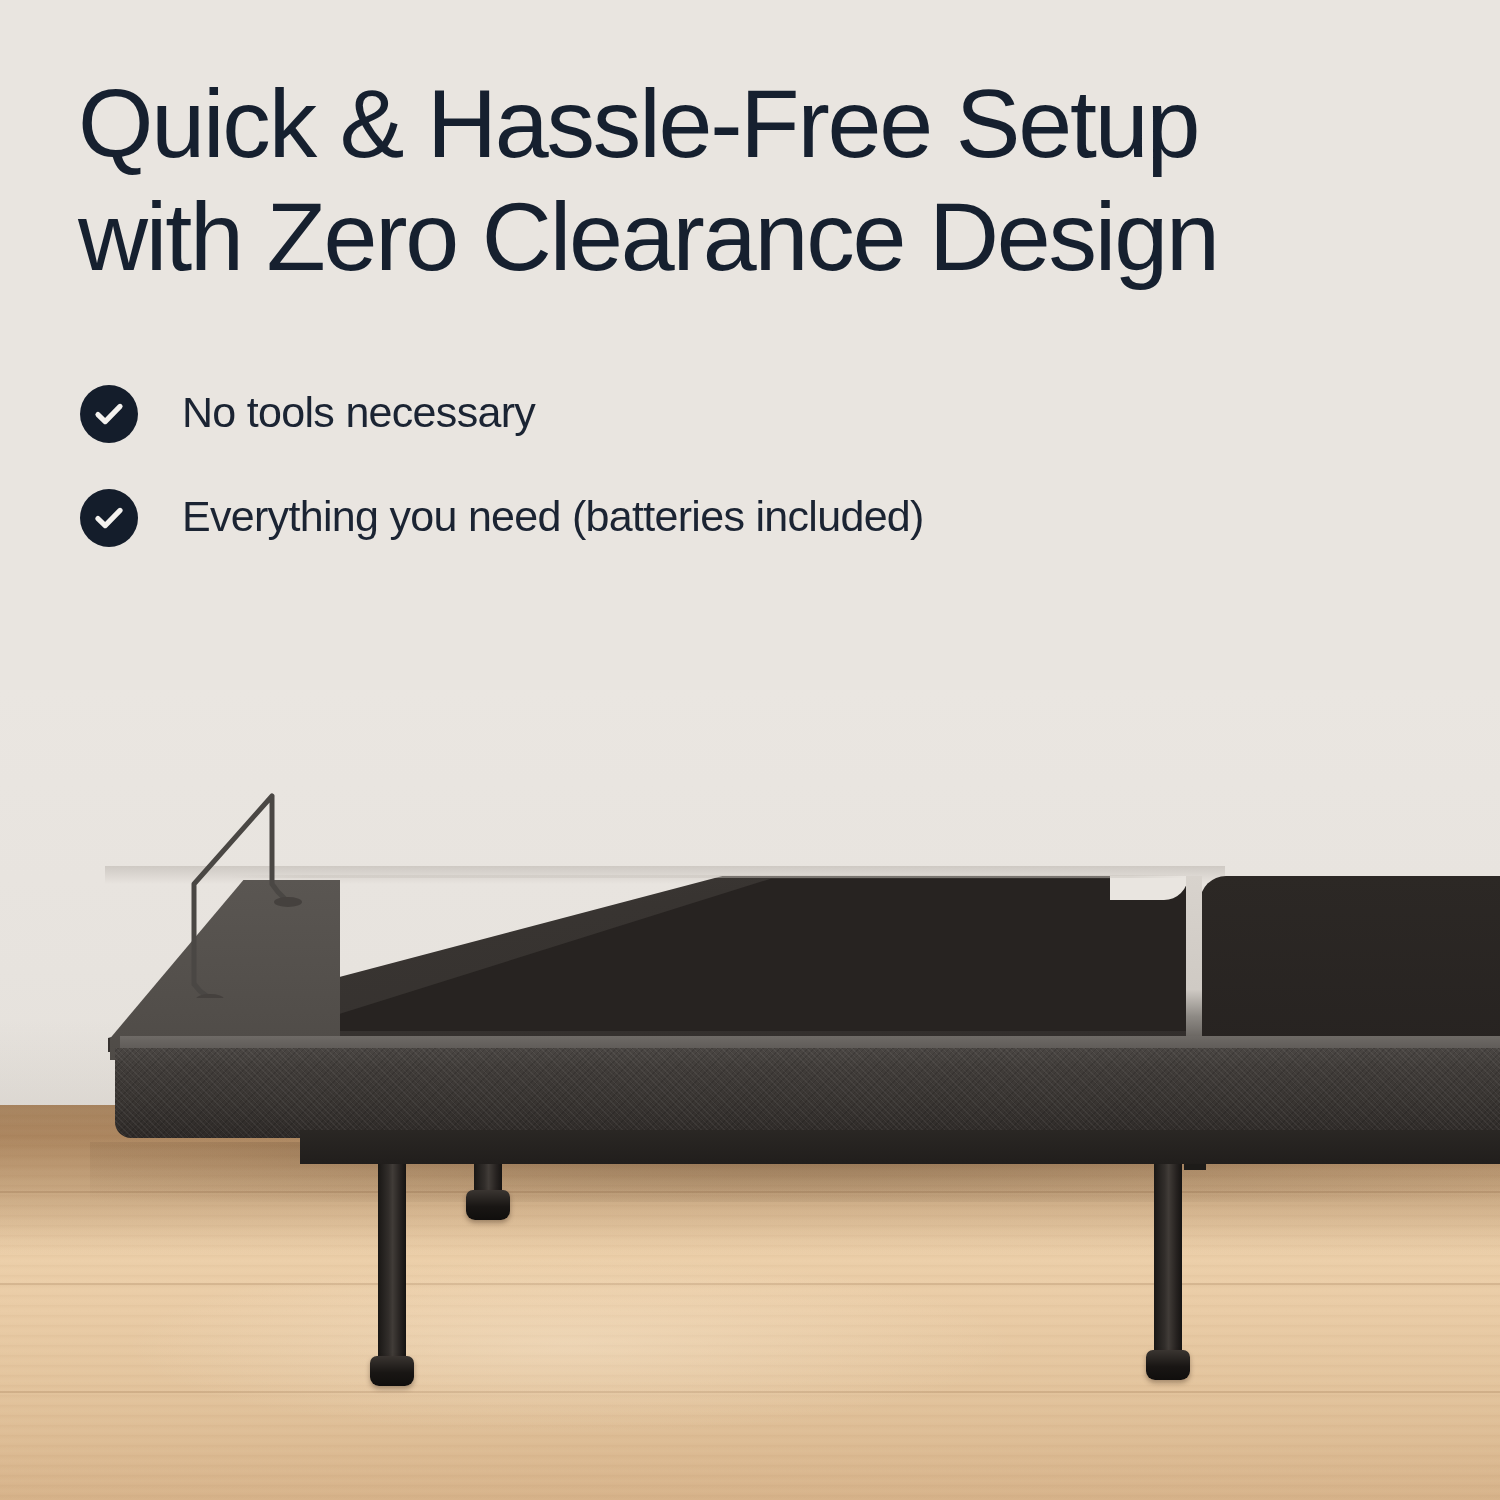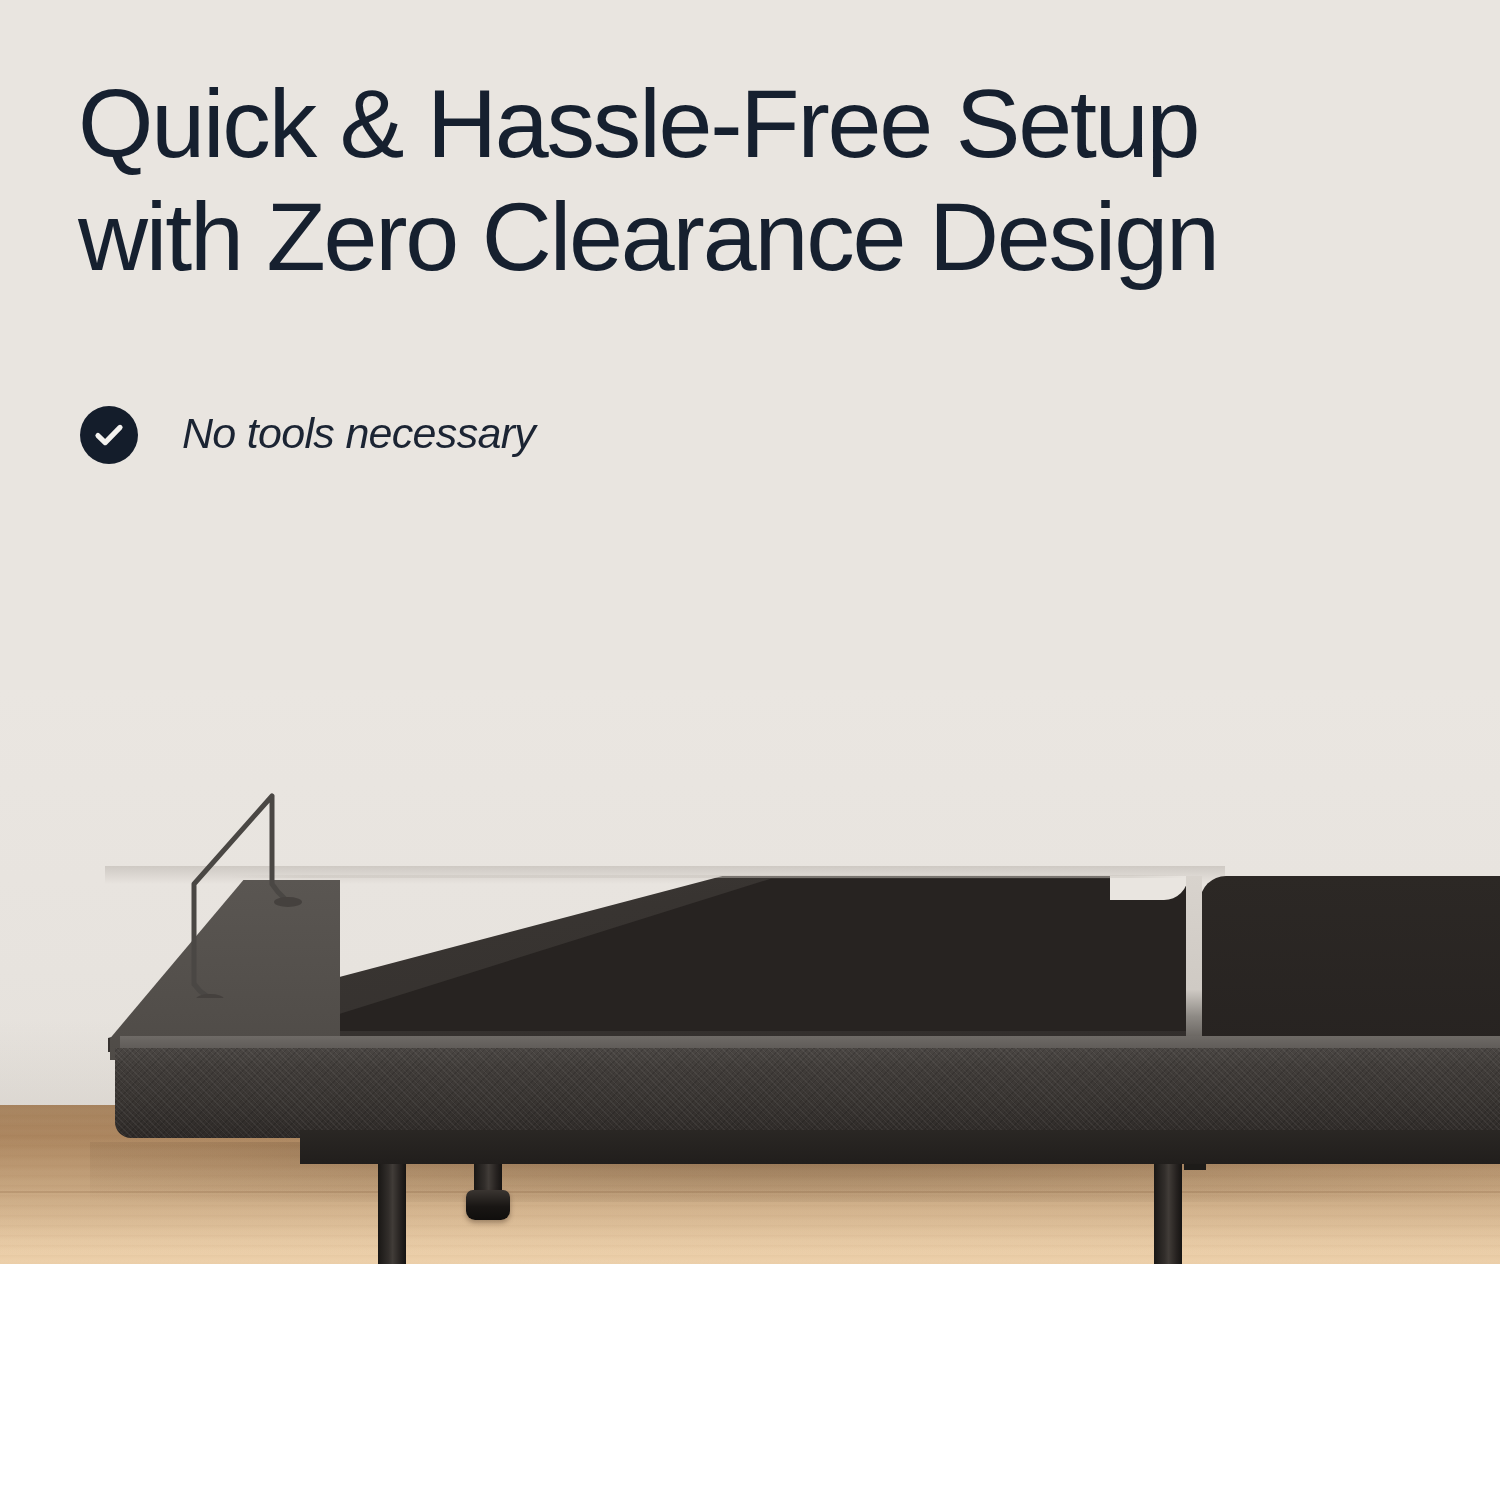--- a/index.html
+++ b/index.html
@@ -9,21 +9,21 @@
   body {
     width: 1500px;
     height: 1500px;
     font-family: "Liberation Sans", sans-serif;
     overflow: hidden;
   }
 
   .canvas {
     position: relative;
     width: 1500px;
-    height: 1264px;
+    height: 1500px;
     background: #e9e5e0;
     overflow: hidden;
   }
 
   
   .headline {
     position: absolute;
     left: 78px;
     top: 68px;
     width: 1310px;
@@ -38,22 +38,21 @@
   .bullets {
     position: absolute;
     left: 80px;
     top: 360px;
     width: 1200px;
   }
   .bullet-row {
     position: relative;
     height: 104px;
     display: flex;
-    align-items: flex-end;
-    font-style: italic;
+    align-items: center;
   }
   .check-badge {
     position: relative;
     flex: 0 0 auto;
     width: 58px;
     height: 58px;
     border-radius: 50%;
     background: #141d2b;
     margin-top: 4px;
   }
@@ -337,20 +336,28 @@
 
     <div class="bullet-row">
       <span class="check-badge">
         <svg viewBox="0 0 24 24" aria-hidden="true">
           <path d="M4.2 12.4 L9.3 17.4 L19.8 6.6" fill="none" stroke="#f4f2ef" stroke-width="3.6" stroke-linecap="round" stroke-linejoin="round"></path>
         </svg>
       </span>
       <span class="bullet-text">No tools necessary</span>
     </div>
 
+    <div class="bullet-row">
+      <span class="check-badge">
+        <svg viewBox="0 0 24 24" aria-hidden="true">
+          <path d="M4.2 12.4 L9.3 17.4 L19.8 6.6" fill="none" stroke="#f4f2ef" stroke-width="3.6" stroke-linecap="round" stroke-linejoin="round"></path>
+        </svg>
+      </span>
+      <span class="bullet-text">Everything you need (batteries included)</span>
+    </div>
 
 
   </div>
 
   <div class="scene">
 
     <div class="wall"></div>
     <div class="wall-shadow"></div>
 
     <div class="floor">

